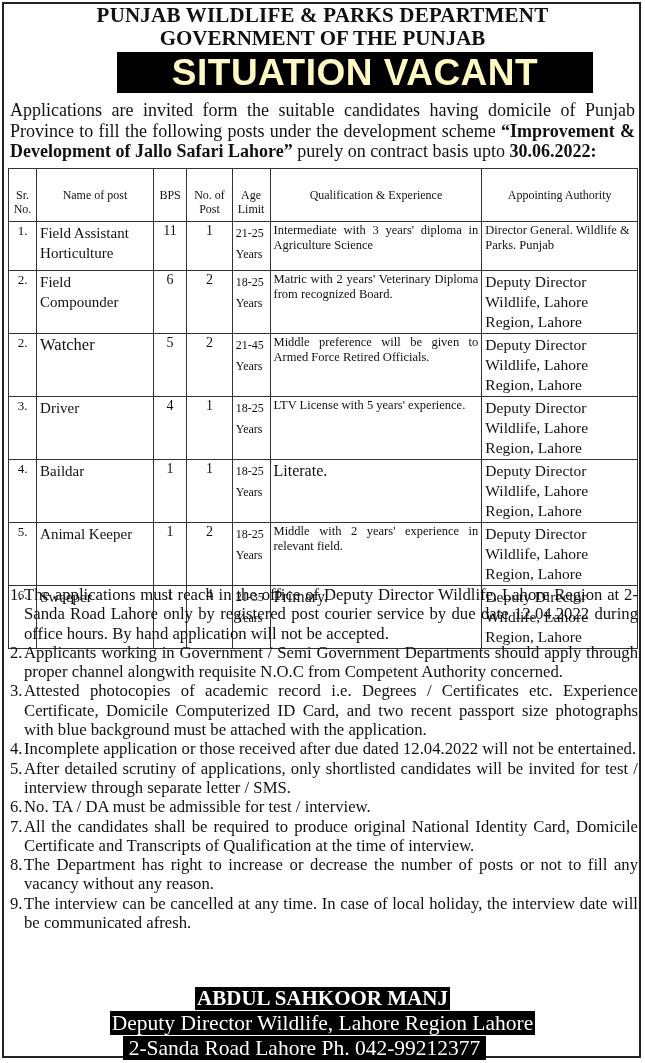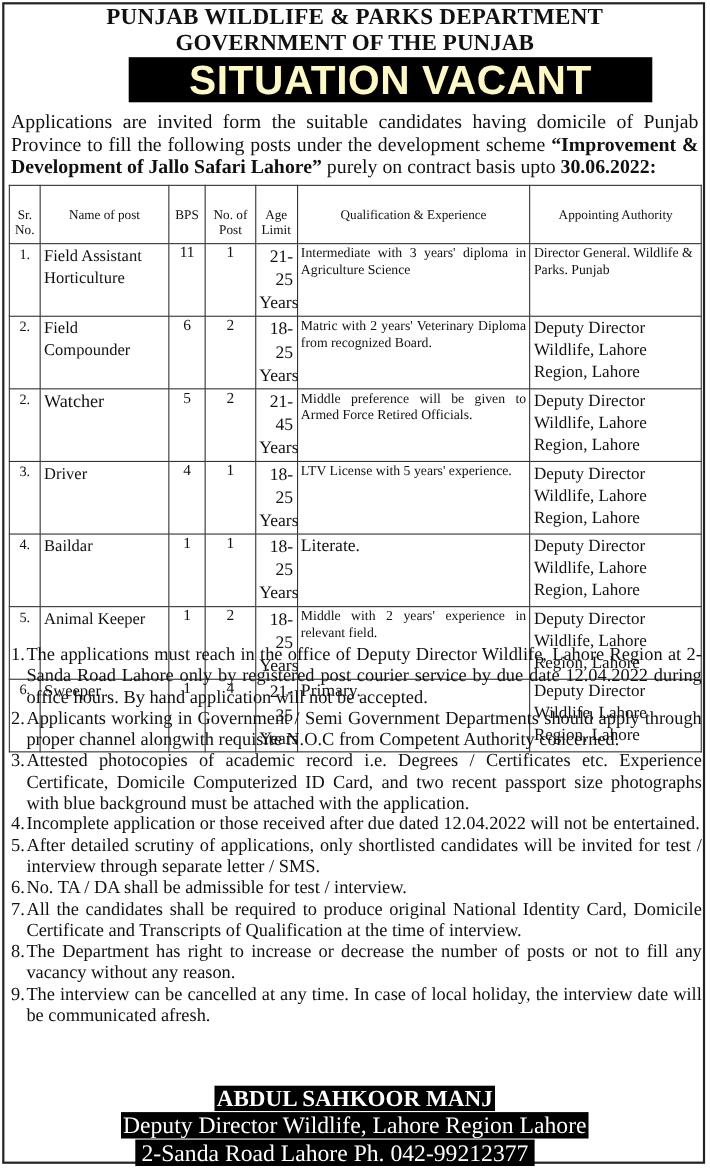--- a/index.html
+++ b/index.html
@@ -43,21 +43,21 @@
   .c-name { width: 108px; }
   .c-bps { width: 31px; }
   .c-no { width: 42px; }
   .c-age { width: 35px; }
   .c-qual { width: 196px; }
   .c-auth { width: 144px; }
   td.sr { font-size: 13px; text-align: center; }
   td.name { font-size: 15px; line-height: 20px; padding-top: 3px; }
   td.name.big { font-size: 16.5px; padding-top: 1px; }
   td.num { font-size: 14px; text-align: center; padding-top: 4px; }
-  td.age { font-size: 16px; line-height: 21px; text-align: right; padding: 1px 2px 0 0; }
+  td.age { font-size: 12px; line-height: 21px; padding: 1px 2px 0 0; }
   td.qual { font-size: 12.5px; line-height: 15px; text-align: justify; }
   td.qual.big { font-size: 16px; line-height: 19px; }
   td.auth { font-size: 15.5px; line-height: 20px; }
   td.auth.small { font-size: 12.5px; line-height: 15px; }
   .notes {
     position: absolute; left: 10px; top: 585px; width: 628px;
     list-style: none; margin: 0; padding: 0;
     font-size: 16.7px; line-height: 19.3px;
   }
   .notes li { position: relative; padding-left: 14px; text-align: justify; margin-bottom: 0px; }
@@ -194,21 +194,21 @@
       </tr>
     </tbody>
 </table>
 
 <ol class="notes" id="notes">
     <li><span class="n">1.</span><span>The applications must reach in the office of Deputy Director Wildlife, Lahore Region at 2-Sanda Road Lahore only by registered post courier service by due date 12.04.2022 during office hours. By hand application will not be accepted.</span></li>
     <li><span class="n">2.</span><span>Applicants working in Government / Semi Government Departments should apply through proper channel alongwith requisite N.O.C from Competent Authority concerned.</span></li>
     <li><span class="n">3.</span><span>Attested photocopies of academic record i.e. Degrees / Certificates etc. Experience Certificate, Domicile Computerized ID Card, and two recent passport size photographs with blue background must be attached with the application.</span></li>
     <li><span class="n">4.</span><span>Incomplete application or those received after due dated 12.04.2022 will not be entertained.</span></li>
     <li><span class="n">5.</span><span>After detailed scrutiny of applications, only shortlisted candidates will be invited for test / interview through separate letter / SMS.</span></li>
-    <li><span class="n">6.</span><span>No. TA / DA shall be admissible for test / interview.</span></li>
+    <li><span class="n">6.</span><span>No. TA / DA must be admissible for test / interview.</span></li>
     <li><span class="n">7.</span><span>All the candidates shall be required to produce original National Identity Card, Domicile Certificate and Transcripts of Qualification at the time of interview.</span></li>
     <li><span class="n">8.</span><span>The Department has right to increase or decrease the number of posts or not to fill any vacancy without any reason.</span></li>
     <li><span class="n">9.</span><span>The interview can be cancelled at any time. In case of local holiday, the interview date will be communicated afresh.</span></li>
   </ol>
 
 <div class="sig sig1"><span>ABDUL SAHKOOR MANJ</span></div>
 <div class="sig sig2"><span>Deputy Director Wildlife, Lahore Region Lahore</span></div>
 <div class="sig sig3"><span>2-Sanda Road Lahore Ph. 042-99212377</span></div>
 <div class="ref">IPL-3303</div>
 

